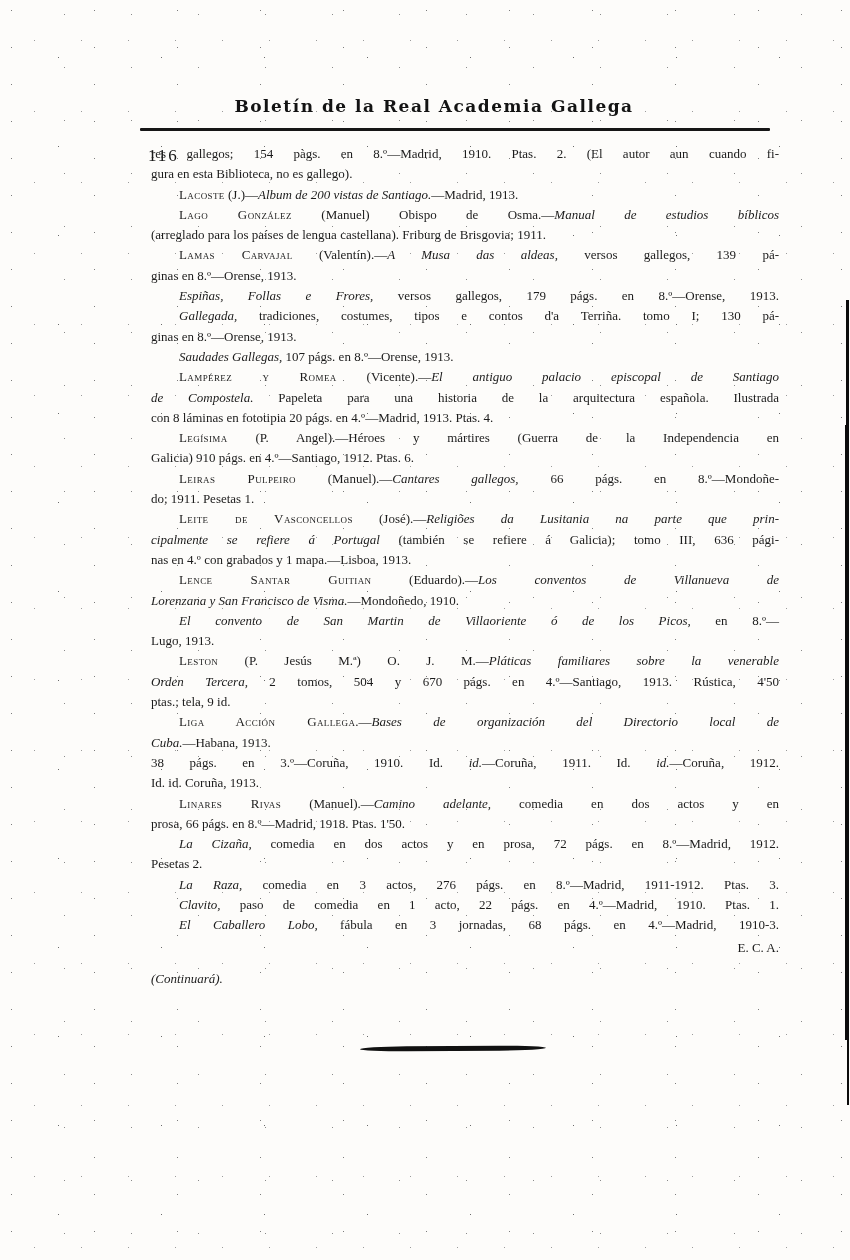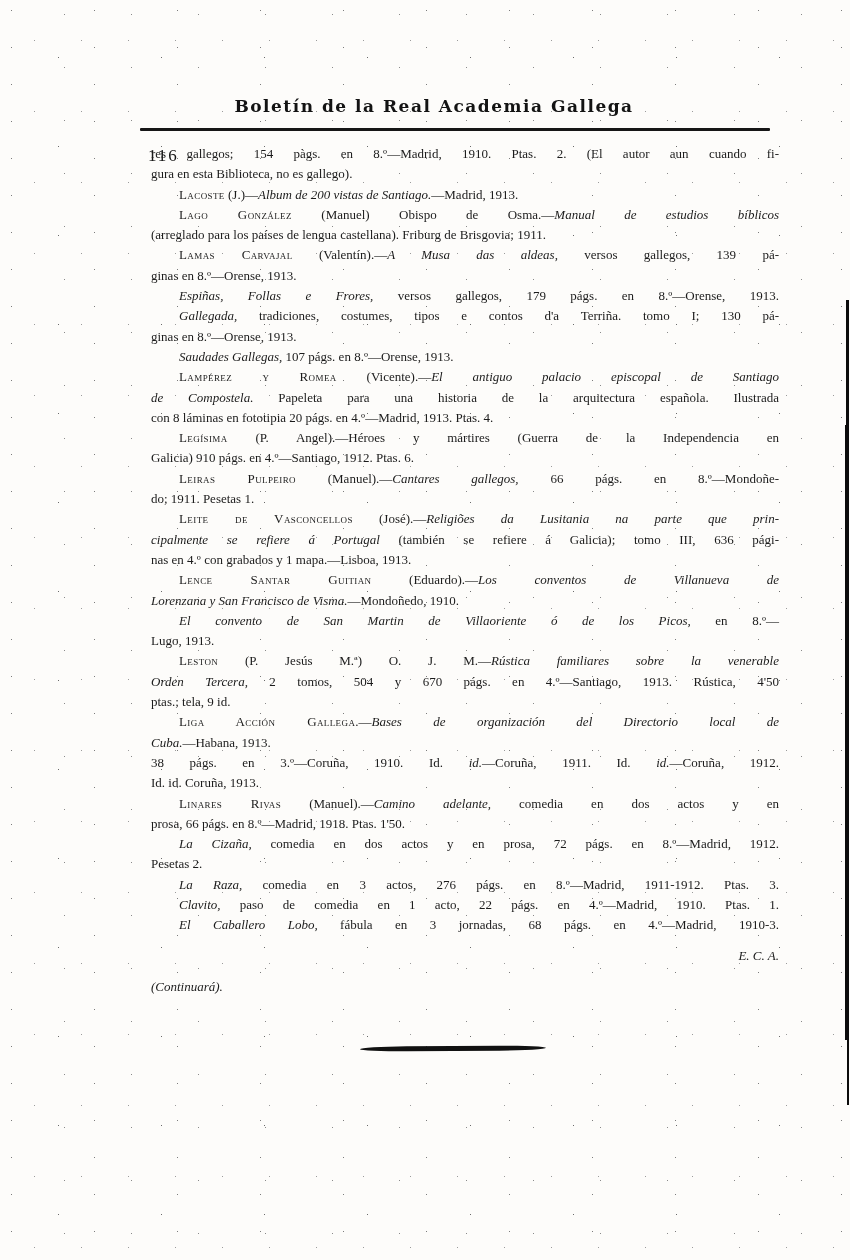--- a/index.html
+++ b/index.html
@@ -91,35 +91,35 @@
       <div class="line"><span class="seg-n">Galicia) 910 págs. en 4.º—Santiago, 1912. Ptas. 6.</span></div>
       <div class="line ind just"><span class="seg-sc">Leiras Pulpeiro</span><span class="seg-n"> (Manuel).—</span><span class="seg-i">Cantares gallegos,</span><span class="seg-n"> 66 págs. en 8.º—Mondoñe-</span></div>
       <div class="line"><span class="seg-n">do; 1911. Pesetas 1.</span></div>
       <div class="line ind just"><span class="seg-sc">Leite de Vasconcellos</span><span class="seg-n"> (José).—</span><span class="seg-i">Religiões da Lusitania na parte que prin-</span></div>
       <div class="line just"><span class="seg-i">cipalmente se refiere á Portugal</span><span class="seg-n"> (también se refiere á Galicia); tomo III, 636 pági-</span></div>
       <div class="line"><span class="seg-n">nas en 4.º con grabados y 1 mapa.—Lisboa, 1913.</span></div>
       <div class="line ind just"><span class="seg-sc">Lence Santar Guitian</span><span class="seg-n"> (Eduardo).—</span><span class="seg-i">Los conventos de Villanueva de</span></div>
       <div class="line"><span class="seg-i">Lorenzana y San Francisco de Visma.</span><span class="seg-n">—Mondoñedo, 1910.</span></div>
       <div class="line ind just"><span class="seg-i">El convento de San Martin de Villaoriente ó de los Picos,</span><span class="seg-n"> en 8.º—</span></div>
       <div class="line"><span class="seg-n">Lugo, 1913.</span></div>
-      <div class="line ind just"><span class="seg-sc">Leston</span><span class="seg-n"> (P. Jesús M.ª) O. J. M.—</span><span class="seg-i">Rústica familiares sobre la venerable</span></div>
+      <div class="line ind just"><span class="seg-sc">Leston</span><span class="seg-n"> (P. Jesús M.ª) O. J. M.—</span><span class="seg-i">Pláticas familiares sobre la venerable</span></div>
       <div class="line just"><span class="seg-i">Orden Tercera,</span><span class="seg-n"> 2 tomos, 504 y 670 págs. en 4.º—Santiago, 1913. Rústica, 4'50</span></div>
       <div class="line"><span class="seg-n">ptas.; tela, 9 id.</span></div>
       <div class="line ind just"><span class="seg-sc">Liga Acción Gallega</span><span class="seg-n">.—</span><span class="seg-i">Bases de organización del Directorio local de</span></div>
       <div class="line"><span class="seg-i">Cuba.</span><span class="seg-n">—Habana, 1913.</span></div>
       <div class="line just"><span class="seg-n">38 págs. en 3.º—Coruña, 1910. Id. </span><span class="seg-i">id.</span><span class="seg-n">—Coruña, 1911. Id. </span><span class="seg-i">id.</span><span class="seg-n">—Coruña, 1912.</span></div>
       <div class="line"><span class="seg-n">Id. id. Coruña, 1913.</span></div>
       <div class="line ind just"><span class="seg-sc">Linares Rivas</span><span class="seg-n"> (Manuel).—</span><span class="seg-i">Camino adelante,</span><span class="seg-n"> comedia en dos actos y en</span></div>
       <div class="line"><span class="seg-n">prosa, 66 págs. en 8.º—Madrid, 1918. Ptas. 1'50.</span></div>
       <div class="line ind just"><span class="seg-i">La Cizaña,</span><span class="seg-n"> comedia en dos actos y en prosa, 72 págs. en 8.º—Madrid, 1912.</span></div>
       <div class="line"><span class="seg-n">Pesetas 2.</span></div>
       <div class="line ind just"><span class="seg-i">La Raza,</span><span class="seg-n"> comedia en 3 actos, 276 págs. en 8.º—Madrid, 1911-1912. Ptas. 3.</span></div>
       <div class="line ind just"><span class="seg-i">Clavito,</span><span class="seg-n"> paso de comedia en 1 acto, 22 págs. en 4.º—Madrid, 1910. Ptas. 1.</span></div>
       <div class="line ind just"><span class="seg-i">El Caballero Lobo,</span><span class="seg-n"> fábula en 3 jornadas, 68 págs. en 4.º—Madrid, 1910-3.</span></div>
-      <div class="line right" style="margin-top: 10px; font-style: italic;"><span class="seg-n">E. C. A.</span></div>
+      <div class="line right" style="margin-top: 2px;"><span class="seg-n">E. C. A.</span></div>
       <div class="line" style="margin-top: 11px;"><span class="seg-i">(Continuará).</span></div>
     </div>
 
   <div class="end-rule"></div>
 
   <div class="edge-strip edge-a"></div>
   <div class="edge-strip edge-b"></div>
   <div class="edge-strip edge-c"></div>
 
 </div>

